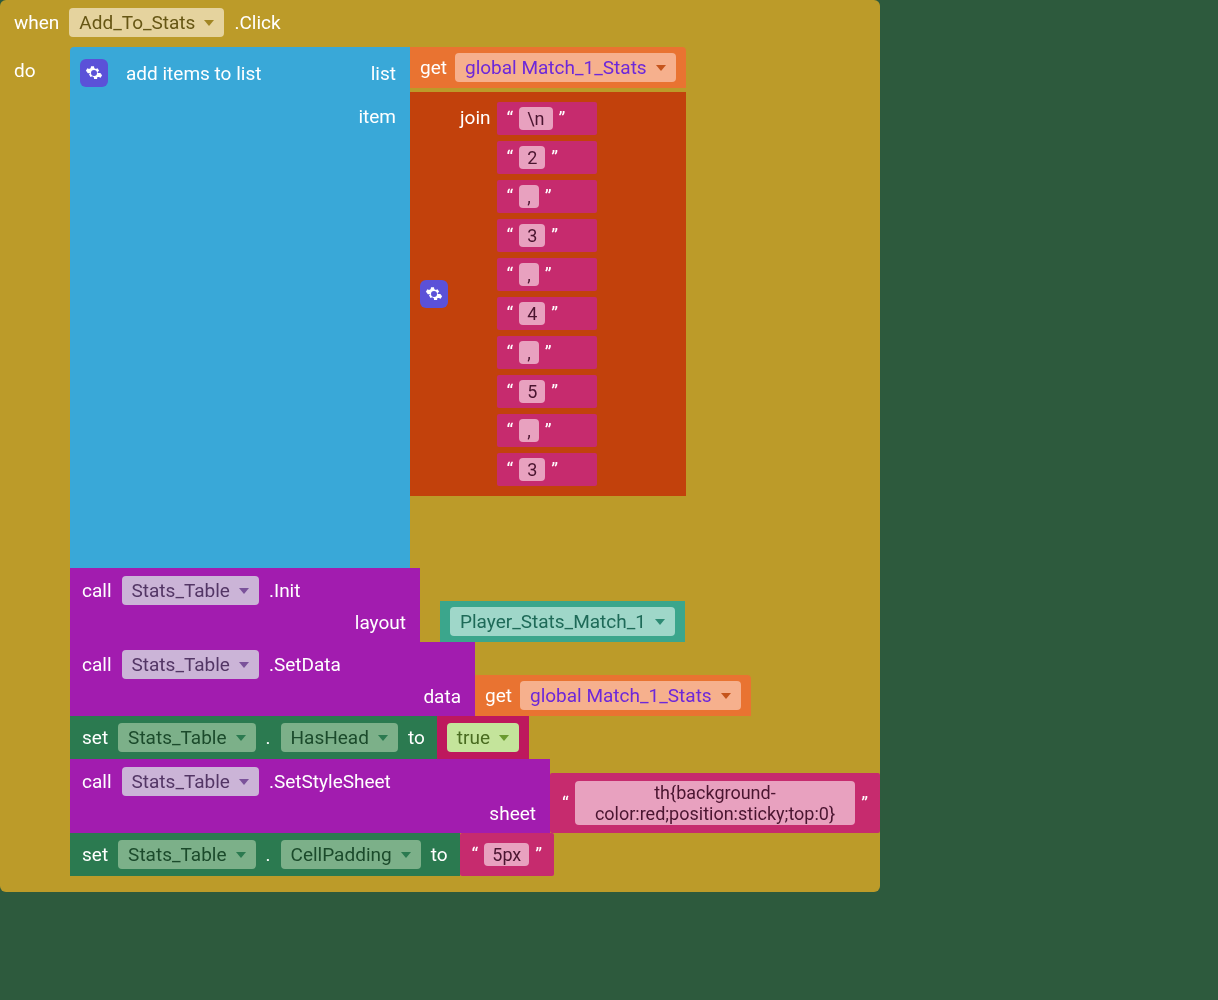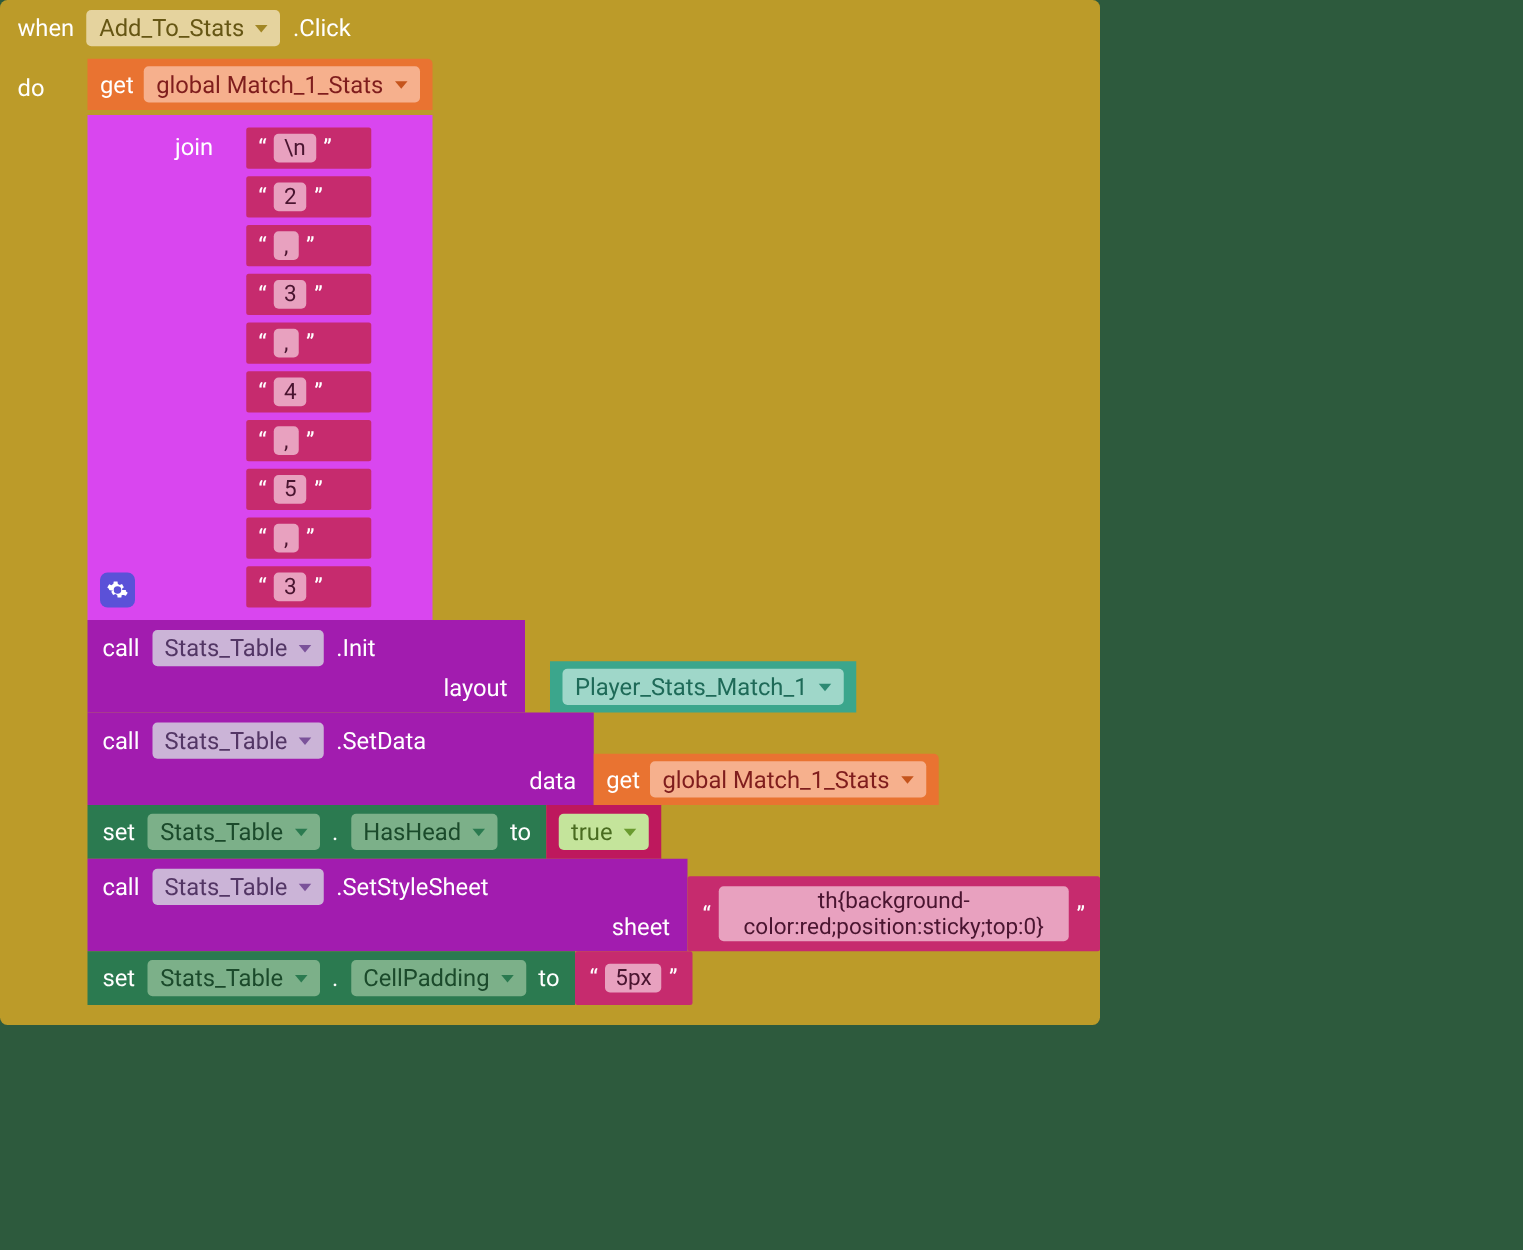--- a/index.html
+++ b/index.html
@@ -87,21 +87,21 @@
     font-size: 19px;
   }
   .chip .tri {
     width: 0; height: 0;
     border-left: 5px solid transparent;
     border-right: 5px solid transparent;
     margin-left: 3px;
   }
   .chip-mustard { background: #e5d39e; color: #665614; }
   .chip-mustard .tri { border-top: 6px solid #a18624; }
-  .chip-orange  { background: #f6b08d; color: #7f1d1d; }
+  .chip-orange  { background: #f6b08d; color: #6d28d9; }
   .chip-orange .tri { border-top: 6px solid #c5541c; }
   .chip-purple  { background: #cbb4d7; color: #533665; }
   .chip-purple .tri { border-top: 6px solid #7b529a; }
   .chip-teal    { background: #9fd7c9; color: #1e6a58; }
   .chip-teal .tri { border-top: 6px solid #2d8a73; }
   .chip-greendark { background: #7cb089; color: #1b4a2b; }
   .chip-greendark .tri { border-top: 6px solid #2b7a50; }
   .chip-lime    { background: #c4e49b; color: #496b20; }
   .chip-lime .tri { border-top: 6px solid #6a9a2f; }
 
@@ -111,24 +111,24 @@
     display: inline-flex;
     align-items: center;
     gap: 8px;
     padding: 6px 10px;
     color: #fff;
     border-top-right-radius: 4px;
   }
 
   
   .join-block {
-    background: #d946ef;
-    display: flex;
-    align-items: flex-end;
-    gap: 26px;
+    background: #c2410c;
+    display: flex;
+    align-items: center;
+    gap: 6px;
     padding: 10px 0 10px 10px;
     color: #fff;
   }
   .join-list {
     display: flex;
     flex-direction: column;
     gap: 6px;
     padding-right: 10px;
     min-width: 110px;
   }
@@ -227,20 +227,34 @@
         <span class="tri"></span>
       </span>
       <span class="txt">.Click</span>
     </div>
 
     <div class="event-body">
       <div class="do-label txt">do</div>
       <div class="do-content">
 
         <div class="pair">
+          <div class="list-block w-list-left">
+            <div class="list-row" style="justify-content:flex-start;">
+              <span class="gear">
+                <svg viewBox="0 0 24 24">
+                    <path d="M12 8a4 4 0 100 8 4 4 0 000-8zm9 4a7 7 0 01-.1 1.2l2 1.6-2 3.4-2.4-1a7 7 0 01-2 .1l-.4 2.6h-4l-.4-2.6a7 7 0 01-2-1.1l-2.4 1-2-3.4 2-1.6A7 7 0 013 12a7 7 0 01.1-1.2l-2-1.6 2-3.4 2.4 1a7 7 0 012-1.1L8 3h4l.4 2.6a7 7 0 012 1.1l2.4-1 2 3.4-2 1.6c.1.4.2.8.2 1.3z"></path>
+                  </svg>
+              </span>
+              <span class="txt">add items to list</span>
+              <span class="txt" style="margin-left:auto">list</span>
+            </div>
+            <div class="list-row" style="justify-content:flex-end;margin-top:14px;padding-bottom:430px;">
+              <span class="txt">item</span>
+            </div>
+          </div>
 
           <div style="display:flex;flex-direction:column;">
 
             <div class="get-block">
               <span class="txt">get</span>
               <span class="chip chip-orange">
                 <span>global Match_1_Stats</span>
                 <span class="tri"></span>
               </span>
             </div>

